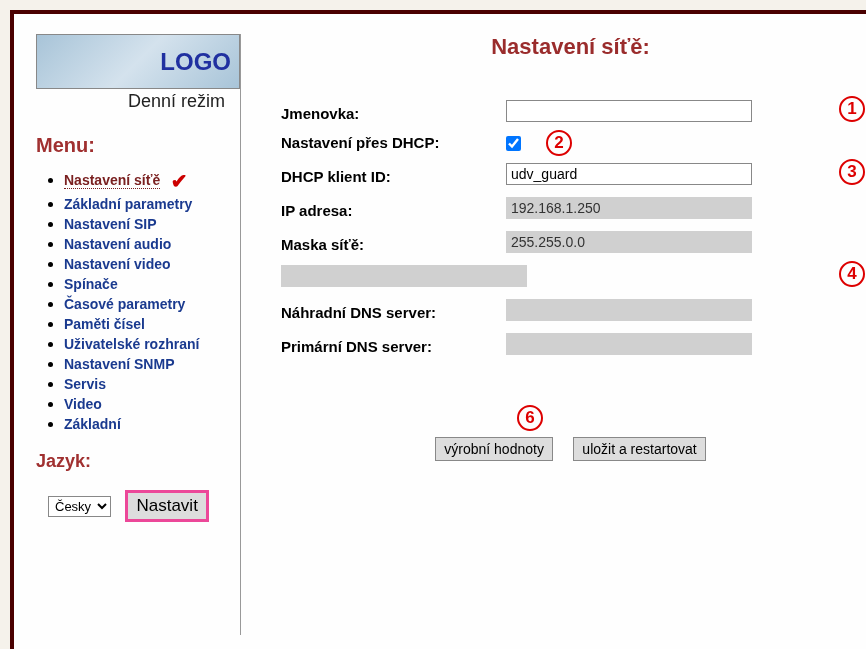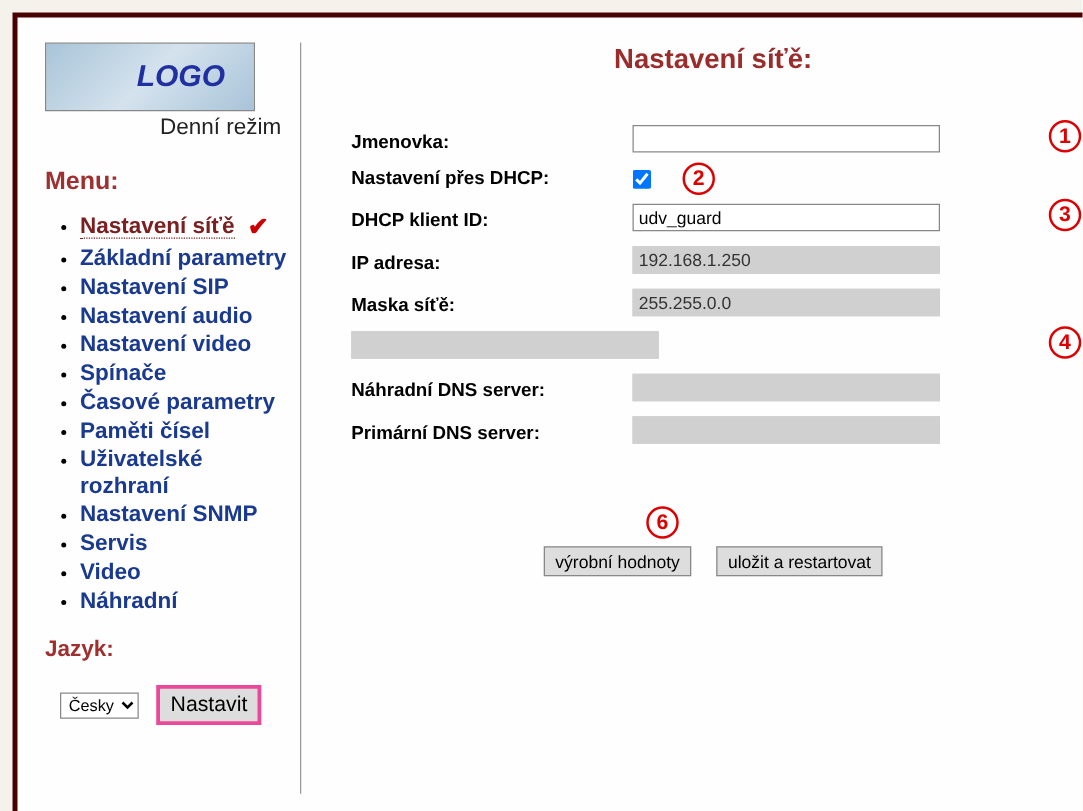--- a/index.html
+++ b/index.html
@@ -16,32 +16,31 @@
       display: flex;
       padding: 20px 12px;
     }
     .sidebar {
       width: 215px;
       border-right: 1px solid #999;
       padding-right: 10px;
       padding-left: 10px;
     }
     .logo-block {
-      width: 168px;
+      width: 204px;
       height: 55px;
       background: linear-gradient(135deg, #a8c4d8 0%, #d4e2ed 50%, #a8c4d8 100%);
       border: 1px solid #888;
       position: relative;
       display: flex;
       align-items: center;
       justify-content: flex-end;
-      padding-right: 23px;
+      padding-right: 8px;
       color: #2030a0;
       font-weight: bold;
-      font-style: italic;
       font-size: 24px;
     }
     .mode-label {
       font-size: 18px;
       text-align: right;
       padding-right: 5px;
       margin-top: 2px;
       color: #222;
     }
     .menu-heading {
@@ -55,21 +54,21 @@
       list-style: disc;
       padding-left: 28px;
     }
     .menu-list li {
       margin-bottom: 2px;
       color: #000;
     }
     .menu-list a {
       color: #1a3a8f;
       font-weight: bold;
-      font-size: 18px;
+      font-size: 14px;
       text-decoration: none;
       cursor: pointer;
     }
     .menu-list li.active a {
       color: #7a2020;
       border-bottom: 1px dotted #7a2020;
     }
     .checkmark {
       color: #cc0000;
       font-size: 20px;
@@ -191,21 +190,21 @@
       <li><a>Nastavení SIP</a></li>
       <li><a>Nastavení audio</a></li>
       <li><a>Nastavení video</a></li>
       <li><a>Spínače</a></li>
       <li><a>Časové parametry</a></li>
       <li><a>Paměti čísel</a></li>
       <li><a>Uživatelské rozhraní</a></li>
       <li><a>Nastavení SNMP</a></li>
       <li><a>Servis</a></li>
       <li><a>Video</a></li>
-      <li><a>Náhradní</a></li>
+      <li><a>Základní</a></li>
     </ul>
 
     <div class="lang-heading">Jazyk:</div>
     <div>
       <select class="lang-select">
         <option>Česky</option>
       </select>
       <button class="lang-btn">Nastavit</button>
     </div>
   </div>

